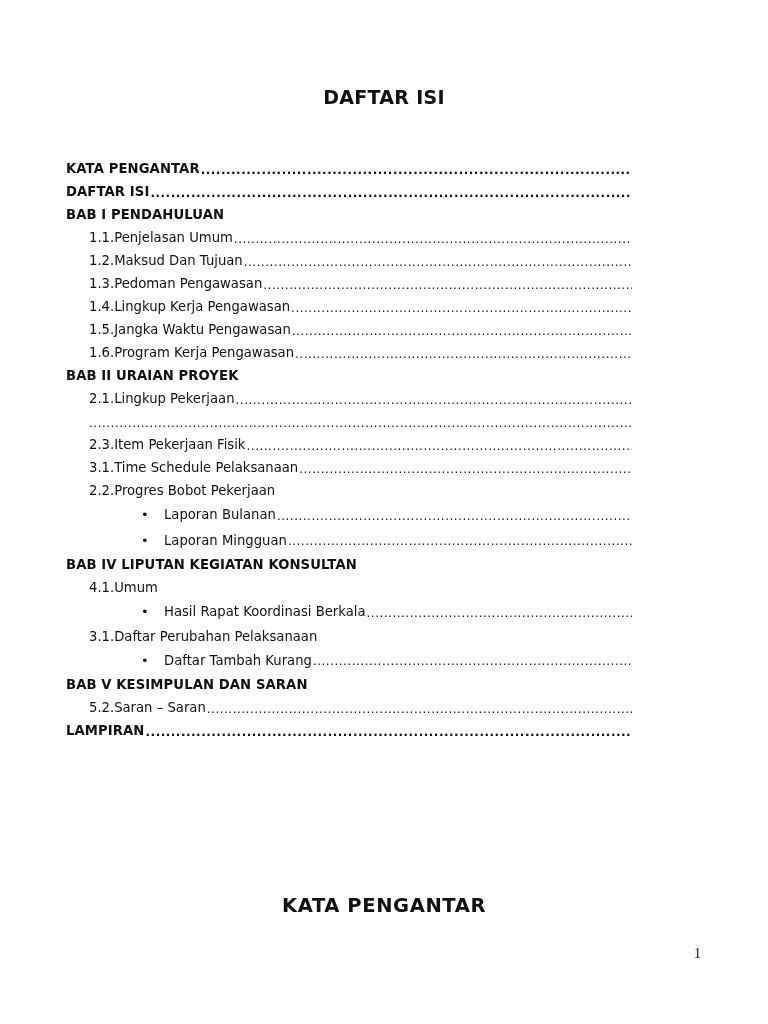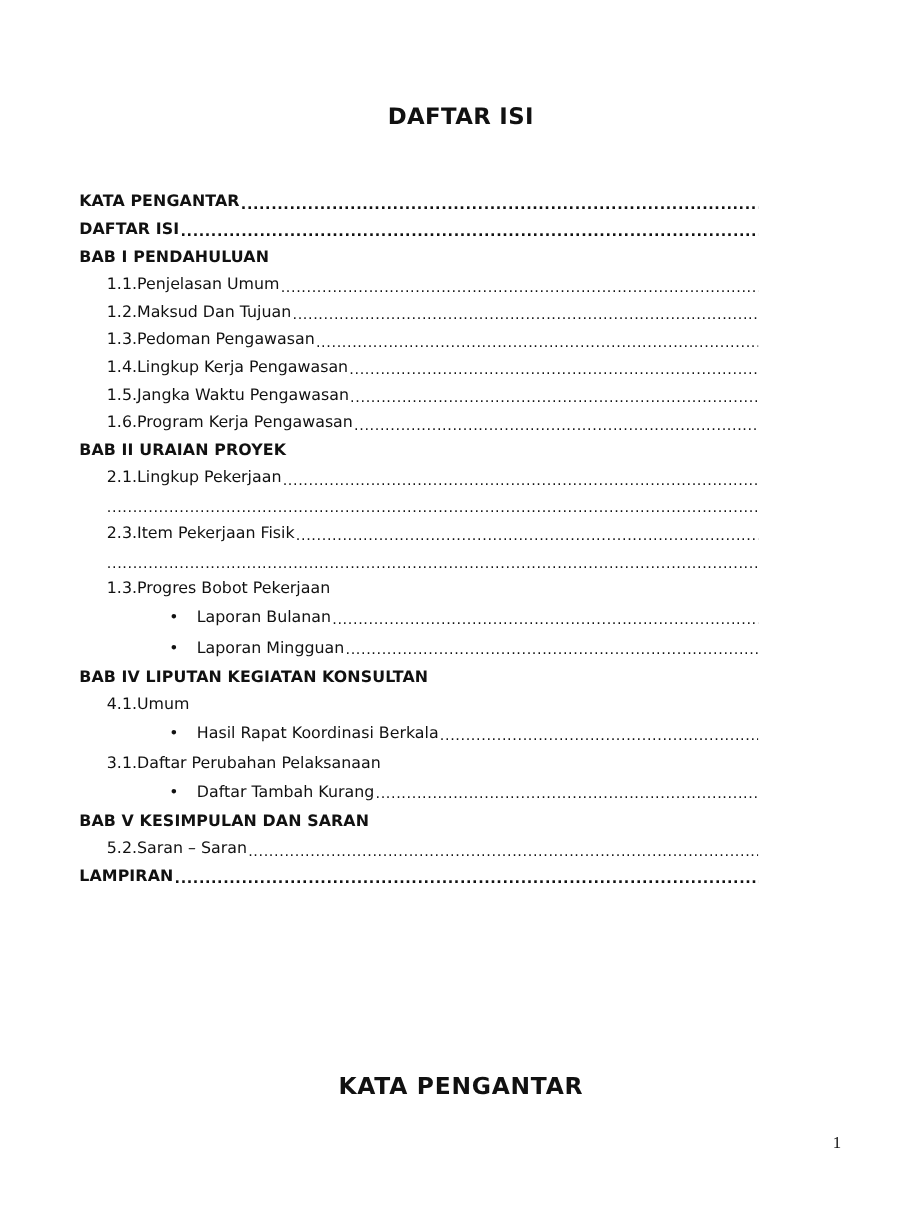--- a/index.html
+++ b/index.html
@@ -73,24 +73,25 @@
       <span class="leader"></span>
     </div>
     <div class="row sub">
       <span class="leader"></span>
     </div>
     <div class="row sub">
       <span class="lbl">2.3.Item Pekerjaan Fisik</span>
       <span class="leader"></span>
     </div>
     <div class="row sub">
+      <span class="lbl">3.1.Time Schedule Pelaksanaan</span>
       <span class="leader"></span>
     </div>
     <div class="row sub">
-      <span class="lbl">1.3.Progres Bobot Pekerjaan</span>
+      <span class="lbl">2.2.Progres Bobot Pekerjaan</span>
     </div>
     <div class="row bul">
       <span class="bullet">•</span>
       <span class="lbl">Laporan Bulanan</span>
       <span class="leader"></span>
     </div>
     <div class="row bul">
       <span class="bullet">•</span>
       <span class="lbl">Laporan Mingguan</span>
       <span class="leader"></span>

